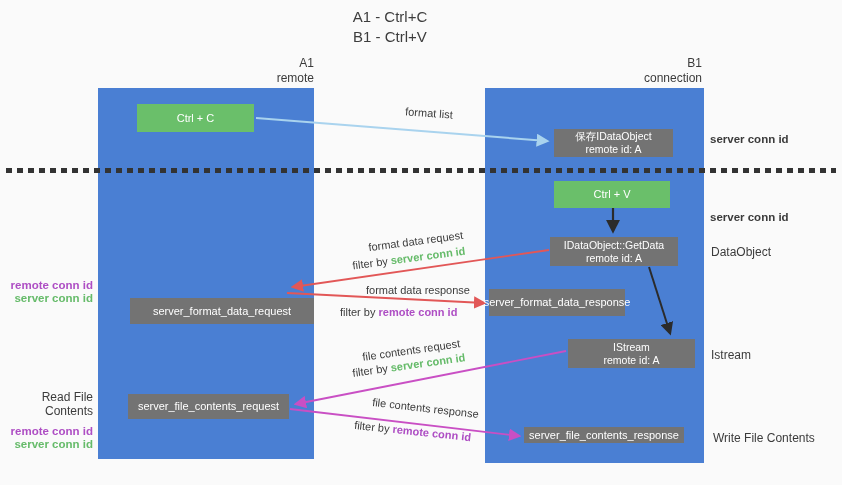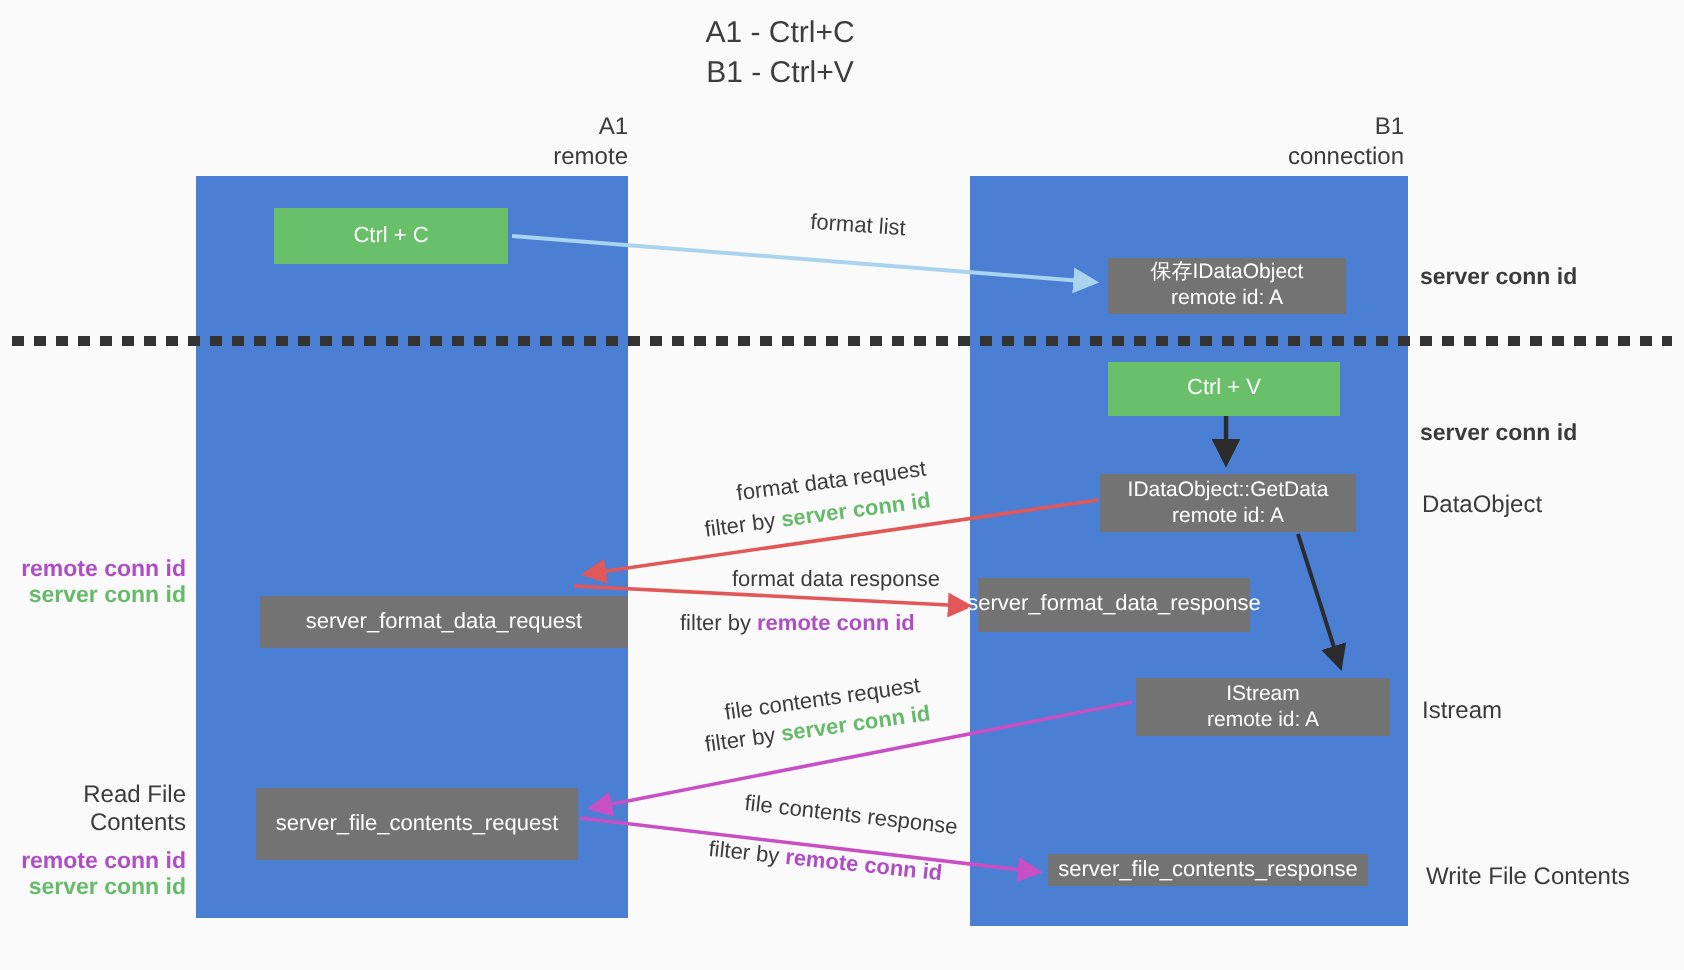--- a/index.html
+++ b/index.html
@@ -25,21 +25,21 @@
           justify-content:center; color:#fff; font-size:11px; line-height:13px; text-align:left; }
   .node.green  { background:#6abf6a; }
   .node.orange { background:#737373; }
   .n-ctrl-c   { left:137px; top:104px; width:117px; height:28px; }
   .n-save-obj { left:554px; top:129px; width:119px; height:28px; font-size:10.5px; }
   .n-ctrl-v   { left:554px; top:181px; width:116px; height:27px; }
   .n-getdata  { left:550px; top:237px; width:128px; height:29px; font-size:10.5px; }
   .n-fmt-req  { left:130px; top:276px; width:184px; height:26px;margin-top:22px; }
   .n-fmt-resp { left:489px; top:289px; width:136px; height:27px; }
   .n-istream  { left:568px; top:339px; width:127px; height:29px; font-size:10.5px; }
-  .n-file-req  { left:128px; top:394px; width:161px; height:36px; }
+  .n-file-req  { left:128px; top:394px; width:161px; height:25px; }
   .n-file-resp { left:524px; top:427px; width:160px; height:16px; }
 
   .alabel { position:absolute; font-size:11px; color:#3c3c3c; white-space:nowrap; }
   .green-text  { color:#66bb6a; font-weight:bold; }
   .purple-text { color:#ae4ec4; font-weight:bold; }
 
   .l-format-list { left:374px; top:107px; width:110px; text-align:center; transform:rotate(4deg); }
   .l-fdr        { left:368px; top:235px; transform:rotate(-7.5deg); }
   .l-fdr-filter { left:352px; top:252px; transform:rotate(-7.5deg); }
   .l-fdresp        { left:366px; top:284px; }

